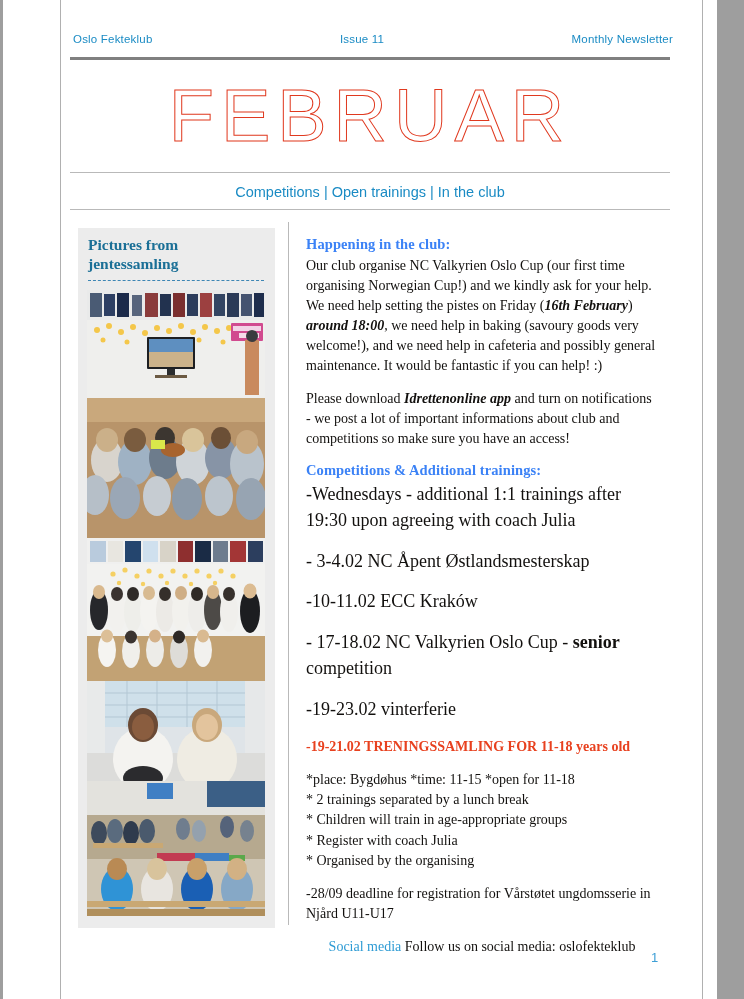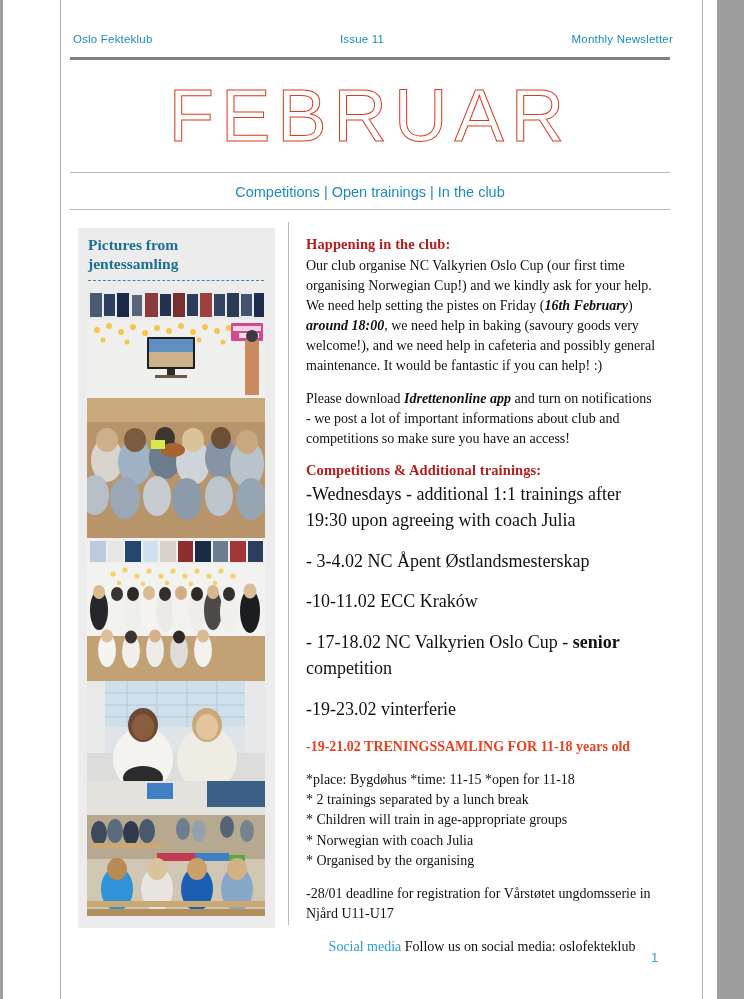--- a/index.html
+++ b/index.html
@@ -62,21 +62,21 @@
   .p3{height:100px;}
   .p4{height:135px;}
   .photo svg{display:block;width:100%;height:100%;}
 
   
   .col-divider{position:absolute;left:285px;top:222px;width:1px;height:703px;background:#b9b9b9;}
 
   
   .main{position:absolute;left:303px;top:236px;width:352px;color:#12100e;}
   .h2{font-family:"Liberation Serif",serif;font-weight:bold;font-size:14.5px;
-      color:#b91c1c;margin:0 0 3px 0;letter-spacing:.1px;}
+      color:#3b82f6;margin:0 0 3px 0;letter-spacing:.1px;}
   .p{font-size:14px;line-height:1.43;margin:0 0 13px 0;}
   .p b{font-weight:bold;font-style:italic;}
   .li{font-size:18px;line-height:1.43;margin:0 0 15px 0;}
   .li b{font-weight:bold;}
   .redline{font-size:14px;font-weight:bold;color:#e8411f;margin:0 0 13px 0;line-height:1.4;}
   .star{font-size:14px;line-height:1.45;margin:0;}
   .stars{margin:0 0 13px 0;}
   .social-label{color:#2e9bd4;}
   .social{font-size:14px;line-height:1.43;margin:0;text-align:center;}
 
@@ -344,25 +344,25 @@
     <p class="li"><span>- 17-18.02  NC Valkyrien Oslo Cup - </span><b>senior</b><span> competition</span></p>
 
     <p class="li">-19-23.02 vinterferie</p>
 
     <p class="redline" style="color: rgb(232, 65, 31);">-19-21.02 TRENINGSSAMLING FOR 11-18 years old</p>
 
     <div class="stars">
       <p class="star">*place: Bygdøhus   *time: 11-15   *open for 11-18</p>
       <p class="star">* 2 trainings separated by a lunch break</p>
       <p class="star">* Children will train in age-appropriate groups</p>
-      <p class="star">* Norwegian with coach Julia</p>
+      <p class="star">* Register with coach Julia</p>
       <p class="star">* Organised by the organising</p>
     </div>
 
-    <p class="p">-28/01 deadline for registration for Vårstøtet ungdomsserie in Njård U11-U17</p>
+    <p class="p">-28/09 deadline for registration for Vårstøtet ungdomsserie in Njård U11-U17</p>
 
     <p class="social"><span class="social-label">Social media</span><span> Follow us on social media:  oslofekteklub</span></p>
 
   </div>
 
   <div class="pagenum">1</div>
 
 </div>
 
 </body></html>

